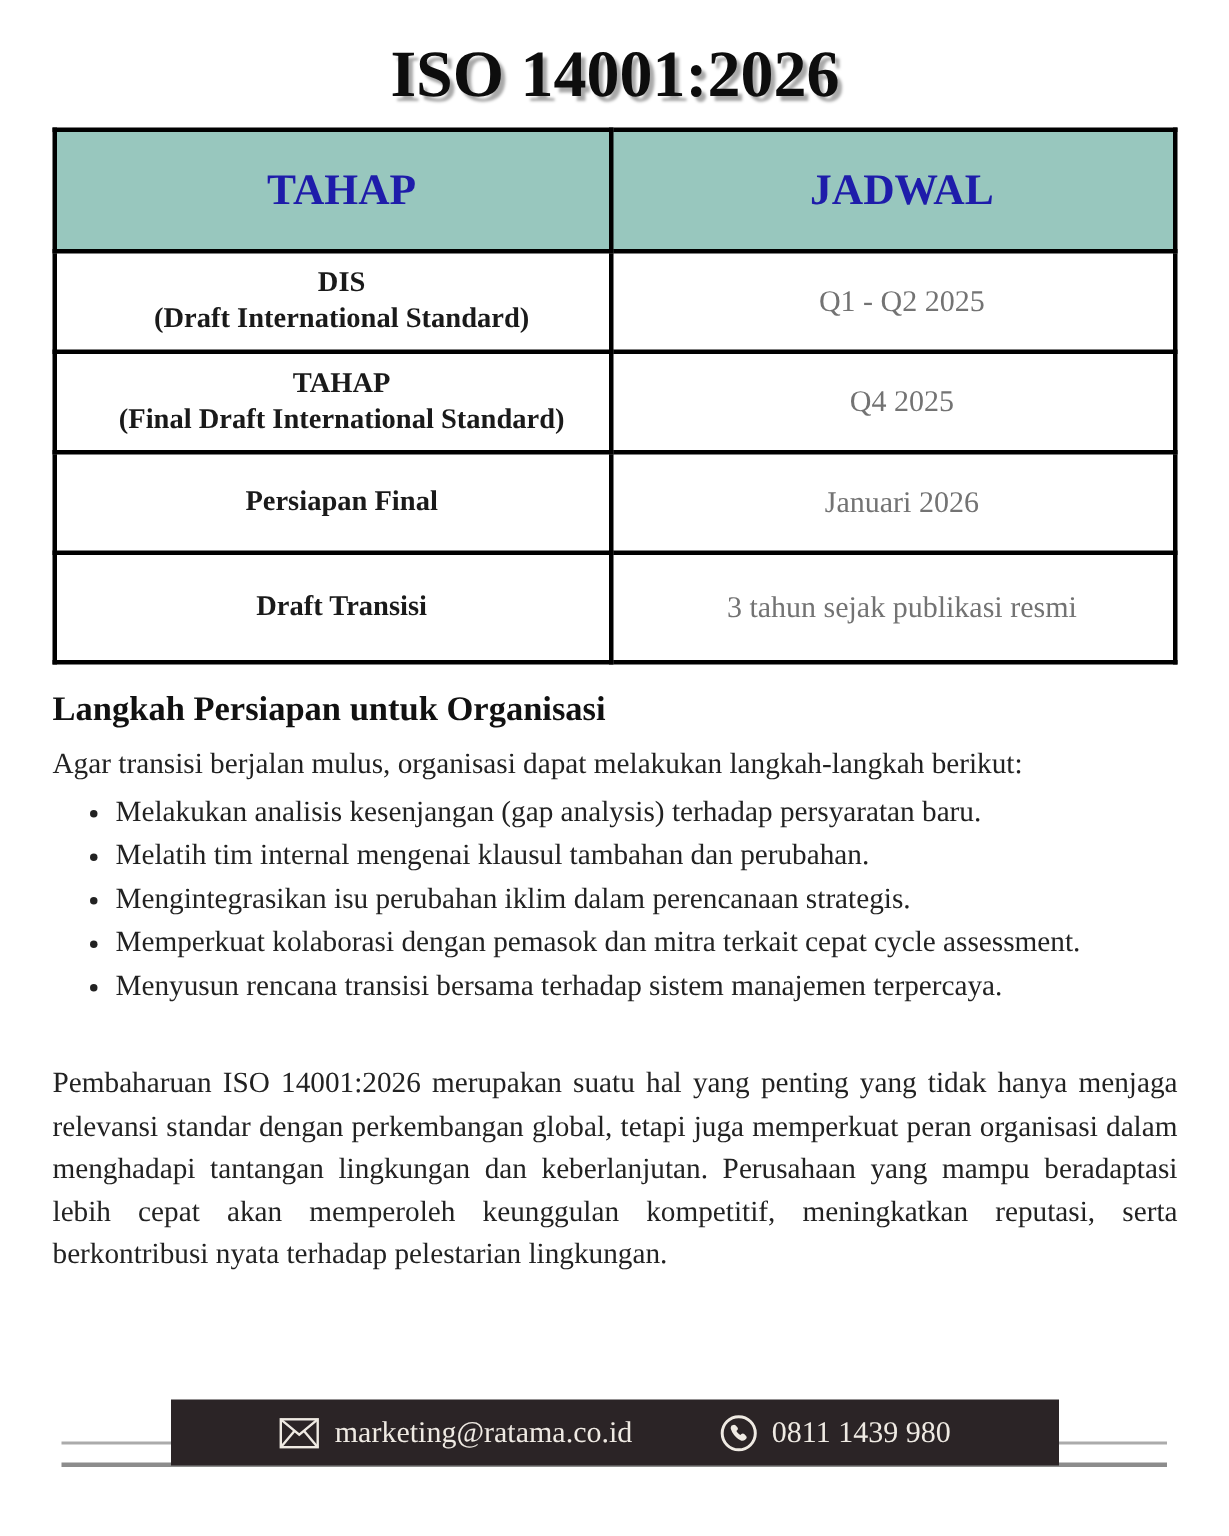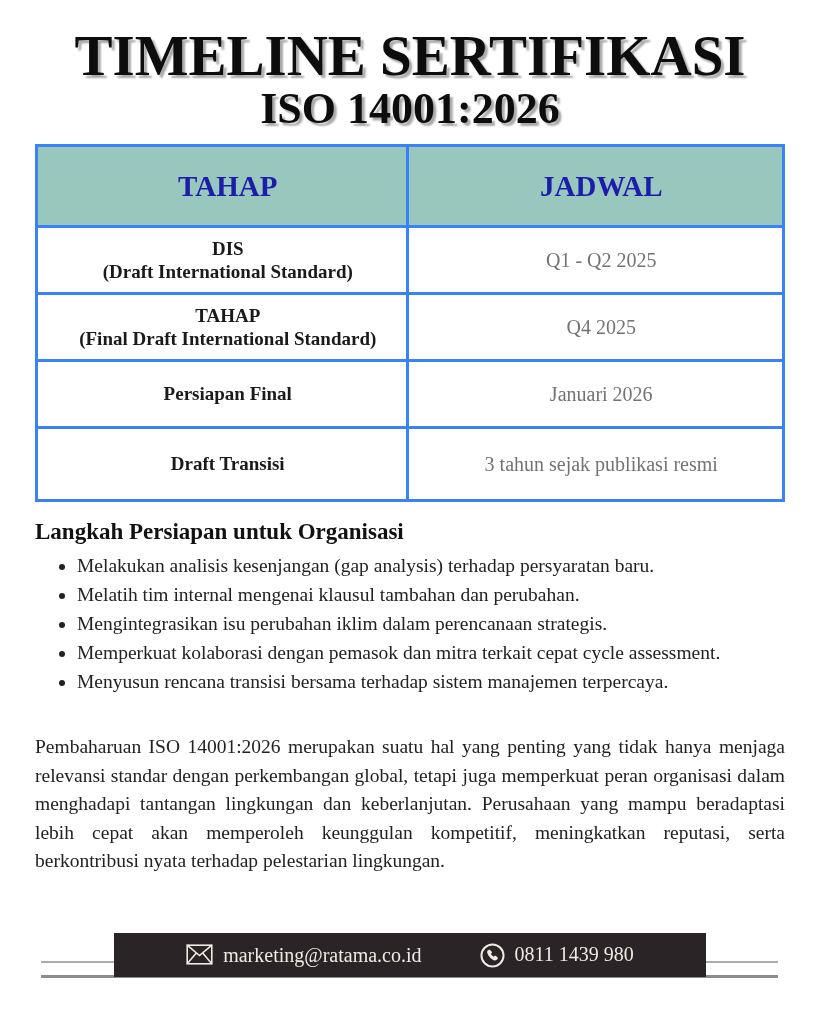--- a/index.html
+++ b/index.html
@@ -28,21 +28,21 @@
     color:#0d0d0d; margin-top:2px;
     text-shadow:3px 3px 2px #a9a9a9;
   }
 
   
   table.timeline {
     width:100%; margin-top:13px;
     border-collapse:collapse;
   }
   table.timeline th, table.timeline td {
-    border:3px solid #3b82f6;
+    border:3px solid #000000;
     text-align:center; vertical-align:middle;padding-left:12px;
   }
   table.timeline th {
     background:#98c7be;
     color:#1e1caa;
     font-size:29px; font-weight:bold;
     height:81px;
   }
   table.timeline col.c1 { width:49.6%; }
   table.timeline td { height:67px; background:#ffffff; }
@@ -90,31 +90,30 @@
     background:#8c8c8c;
   }
   .footer .bar {
     position:absolute; left:114px; top:0; width:592px; height:44px;
     background:#2b2426;
     color:#efeae3;
     display:flex; align-items:center; justify-content:center;
     gap:58px;
     font-size:20px;
   }
-  .contact-item { display:flex; align-items:flex-start; gap:10px; }
+  .contact-item { display:flex; align-items:center; gap:10px; }
   .contact-item svg { display:block; }
 </style>
 </head>
 <body>
 
 <div class="page">
   <div class="content">
 
     <div class="title-block">
-      <div class="title-main">TIMELINE SERTIFIKASI</div>
       <div class="title-sub">ISO 14001:2026</div>
     </div>
 
     <table class="timeline">
       <colgroup>
           <col class="c1">
           <col>
         </colgroup>
       <thead>
         <tr>
@@ -148,20 +147,21 @@
           <td class="tahap">
             <span>Draft Transisi</span>
             
           </td>
           <td class="jadwal">3 tahun sejak publikasi resmi</td>
         </tr>
       </tbody>
     </table>
 
     <div class="section-heading">Langkah Persiapan untuk Organisasi</div>
+    <div class="section-intro">Agar transisi berjalan mulus, organisasi dapat melakukan langkah-langkah berikut:</div>
 
     <ul class="steps">
       <li>Melakukan analisis kesenjangan (gap analysis) terhadap persyaratan baru.</li>
       <li>Melatih tim internal mengenai klausul tambahan dan perubahan.</li>
       <li>Mengintegrasikan isu perubahan iklim dalam perencanaan strategis.</li>
       <li>Memperkuat kolaborasi dengan pemasok dan mitra terkait cepat cycle assessment.</li>
       <li>Menyusun rencana transisi bersama terhadap sistem manajemen terpercaya.</li>
     </ul>
 
     <div class="closing">Pembaharuan ISO 14001:2026 merupakan suatu hal yang penting yang tidak hanya menjaga relevansi standar dengan perkembangan global, tetapi juga memperkuat peran organisasi dalam menghadapi tantangan lingkungan dan keberlanjutan. Perusahaan yang mampu beradaptasi lebih cepat akan memperoleh keunggulan kompetitif, meningkatkan reputasi, serta berkontribusi nyata terhadap pelestarian lingkungan.</div>

